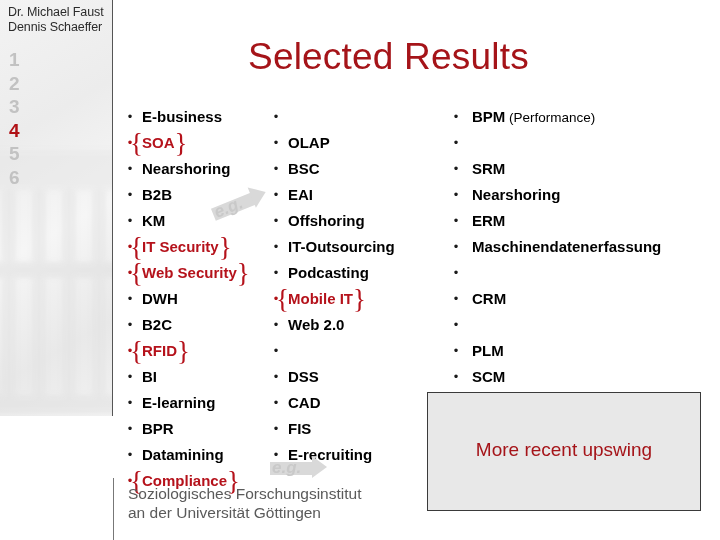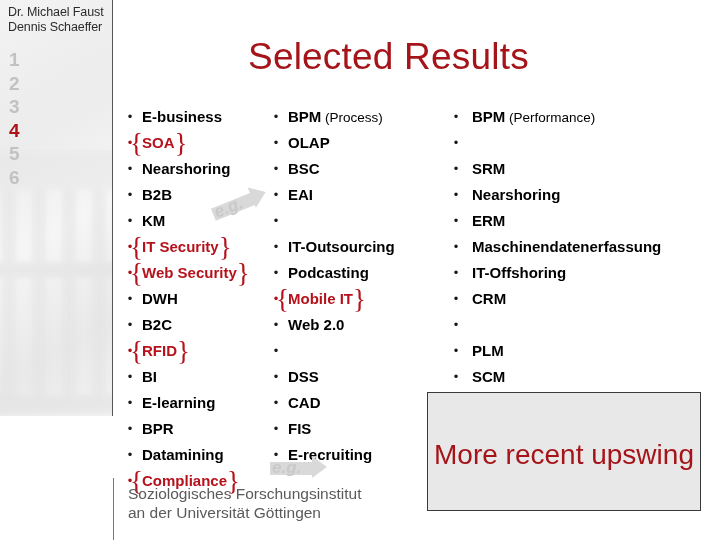--- a/index.html
+++ b/index.html
@@ -96,21 +96,21 @@
   #eg1{left:214px;top:198px;transform:rotate(-22deg);}
   #eg2{left:272px;top:458px;}
 
   
   #callout{
     position:absolute;left:427px;top:392px;width:274px;height:119px;
     background:#e8e8e8;border:1px solid #3a3a3a;box-sizing:border-box;
   }
   #callout .ctext{
     position:absolute;left:0;right:0;top:46px;text-align:center;
-    font-size:28px;color:#a51419;
+    font-size:19px;color:#a51419;
   }
 
   
   #footer-div{
     position:absolute;left:113px;top:478px;width:1px;height:62px;background:#777;
   }
   #institute{
     position:absolute;left:128px;top:484px;
     font-size:15.5px;line-height:19px;color:#5a5a5a;
   }
@@ -207,36 +207,36 @@
       <span class="txt"><span class="wrap"><span>Datamining</span></span></span>
     </div>
     <div class="row hl">
       <span class="bullet">•</span>
       <span class="txt"><span class="wrap"><span class="brace l">{</span><span>Compliance</span><span class="brace r">}</span></span></span>
     </div>
   </div>
 <div class="col-list" id="col2">
     <div class="row">
       <span class="bullet">•</span>
-      <span class="txt"><span class="wrap"><span>BPM</span><span class="sub"> (Process)</span></span></span>
     </div>
     <div class="row">
       <span class="bullet">•</span>
       <span class="txt"><span class="wrap"><span>OLAP</span></span></span>
     </div>
     <div class="row">
       <span class="bullet">•</span>
       <span class="txt"><span class="wrap"><span>BSC</span></span></span>
     </div>
     <div class="row">
       <span class="bullet">•</span>
       <span class="txt"><span class="wrap"><span>EAI</span></span></span>
     </div>
     <div class="row">
       <span class="bullet">•</span>
+      <span class="txt"><span class="wrap"><span>Offshoring</span></span></span>
     </div>
     <div class="row">
       <span class="bullet">•</span>
       <span class="txt"><span class="wrap"><span>IT-Outsourcing</span></span></span>
     </div>
     <div class="row">
       <span class="bullet">•</span>
       <span class="txt"><span class="wrap"><span>Podcasting</span></span></span>
     </div>
     <div class="row hl">
@@ -286,21 +286,20 @@
     <div class="row">
       <span class="bullet">•</span>
       <span class="txt"><span class="wrap"><span>ERM</span></span></span>
     </div>
     <div class="row">
       <span class="bullet">•</span>
       <span class="txt"><span class="wrap"><span>Maschinendatenerfassung</span></span></span>
     </div>
     <div class="row">
       <span class="bullet">•</span>
-      <span class="txt"><span class="wrap"><span>IT-Offshoring</span></span></span>
     </div>
     <div class="row">
       <span class="bullet">•</span>
       <span class="txt"><span class="wrap"><span>CRM</span></span></span>
     </div>
     <div class="row">
       <span class="bullet">•</span>
     </div>
     <div class="row">
       <span class="bullet">•</span>

